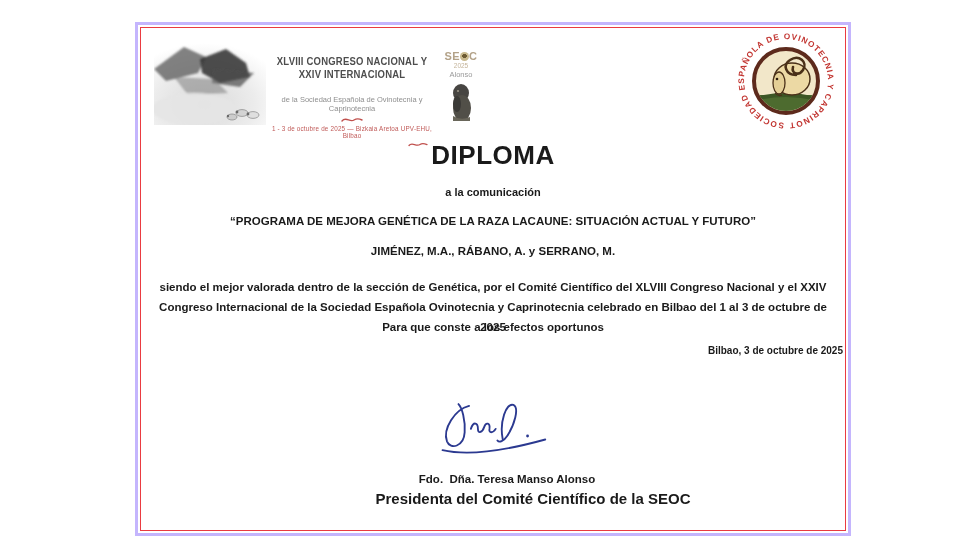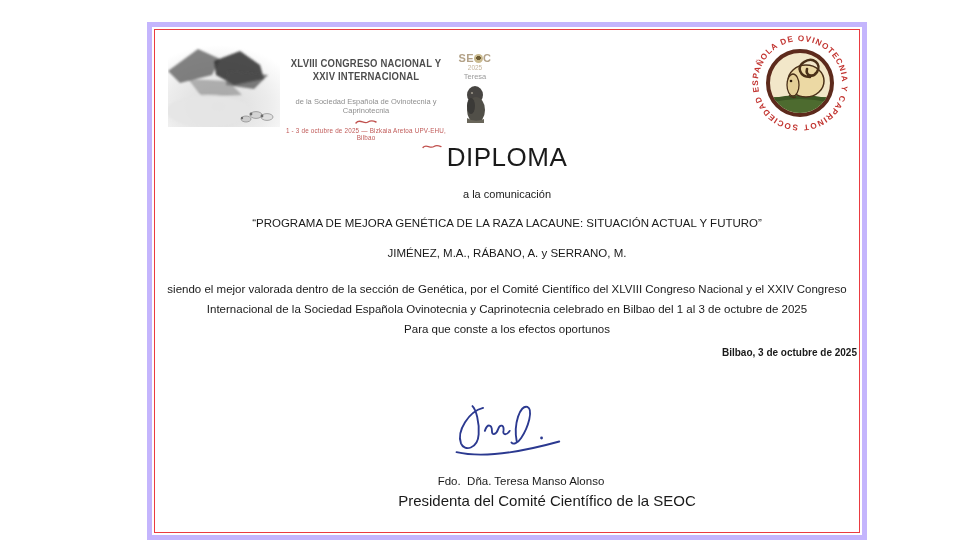--- a/index.html
+++ b/index.html
@@ -2,22 +2,22 @@
 <html><head>
 <meta charset="utf-8">
 <style>
   html,body{margin:0;padding:0;}
   body{
     width:980px;height:560px;background:#ffffff;
     font-family:"Liberation Sans", sans-serif;
     position:relative;overflow:hidden;
   }
   .certificate{
-    position:absolute;left:147px;top:22px;width:710px;height:508px;
-    border:5px solid #c4b5fd;background:#ffffff;
+    position:absolute;left:135px;top:22px;width:710px;height:508px;
+    border:3px solid #c4b5fd;background:#ffffff;
   }
   .inner-frame{
     position:absolute;inset:2px;border:1px solid #ea3b41;pointer-events:none;
   }
   
   .banner{
     position:absolute;left:16px;top:18px;width:330px;height:82px;
     display:flex;align-items:stretch;
   }
   .banner-photo{width:112px;height:82px;flex:0 0 auto;}
@@ -39,21 +39,21 @@
   .seoc-mini-o{
     display:inline-block;width:9px;height:9px;border-radius:50%;
     background:radial-gradient(circle at 50% 45%, #6d5b33 0 35%, #c9b98e 36% 75%, #efe6cf 76%);
     vertical-align:-1px;
   }
   .seoc-mini-year{font-size:6.5px;line-height:1.3;color:#c4b49a;}
   .seoc-mini-city{font-size:7.5px;color:#9a9a9a;line-height:1.2;}
   .sculpture{margin-top:3px;}
   .seal{position:absolute;right:10px;top:4px;width:104px;height:104px;}
   
-  .tline{position:absolute;left:0;width:100%;text-align:center;color:#1a1a1a;font-weight:normal;}
+  .tline{position:absolute;left:0;width:100%;text-align:center;color:#1a1a1a;font-weight:bold;}
   .diploma-title{top:115px;font-size:26px;letter-spacing:.5px;}
   .award-line{top:161px;font-size:11px;}
   .comm-title{top:190px;font-size:11.5px;}
   .authors{top:220px;font-size:11.5px;}
   .statement{
     top:252px;font-size:11.5px;line-height:20px;
     left:12px;width:686px;text-align:center;
   }
   .closing{top:296px;font-size:11.5px;}
   .place-date{
@@ -107,21 +107,21 @@
           <path d="M1,4 C5,-1 9,6 13,3 C16,1 19,2 21,3" fill="none" stroke="#c0504d" stroke-width="1.4" stroke-linecap="round"></path>
         </svg>
       <div class="date-venue">1 - 3 de octubre de 2025   —   Bizkaia Aretoa UPV-EHU, Bilbao</div>
       <svg class="tilde right" width="20" height="5" viewBox="0 0 20 5">
           <path d="M1,3.5 C4,-0.5 8,5 12,2.5 C14,1.2 17,1.8 19,2.6" fill="none" stroke="#c0504d" stroke-width="1.3" stroke-linecap="round"></path>
         </svg>
     </div>
     <div class="seoc-mini">
       <div class="seoc-mini-acronym"><span>SE</span><span class="seoc-mini-o"></span><span>C</span></div>
       <div class="seoc-mini-year">2025</div>
-      <div class="seoc-mini-city">Teresa</div>
+      <div class="seoc-mini-city">Alonso</div>
       <svg class="sculpture" width="26" height="40" viewBox="0 0 26 40">
         <g opacity=".88">
           <ellipse cx="13" cy="11" rx="8" ry="9" fill="#2e2c28"></ellipse>
           <ellipse cx="14" cy="26" rx="9" ry="13" fill="#3a372f"></ellipse>
           <ellipse cx="9" cy="22" rx="4" ry="8" fill="#211f1c"></ellipse>
           <circle cx="10" cy="9" r="1.1" fill="#8d8879"></circle>
           <path d="M5,34 q8,5 17,1 l0,4 -17,0 z" fill="#555144"></path>
         </g>
       </svg>
     </div>

